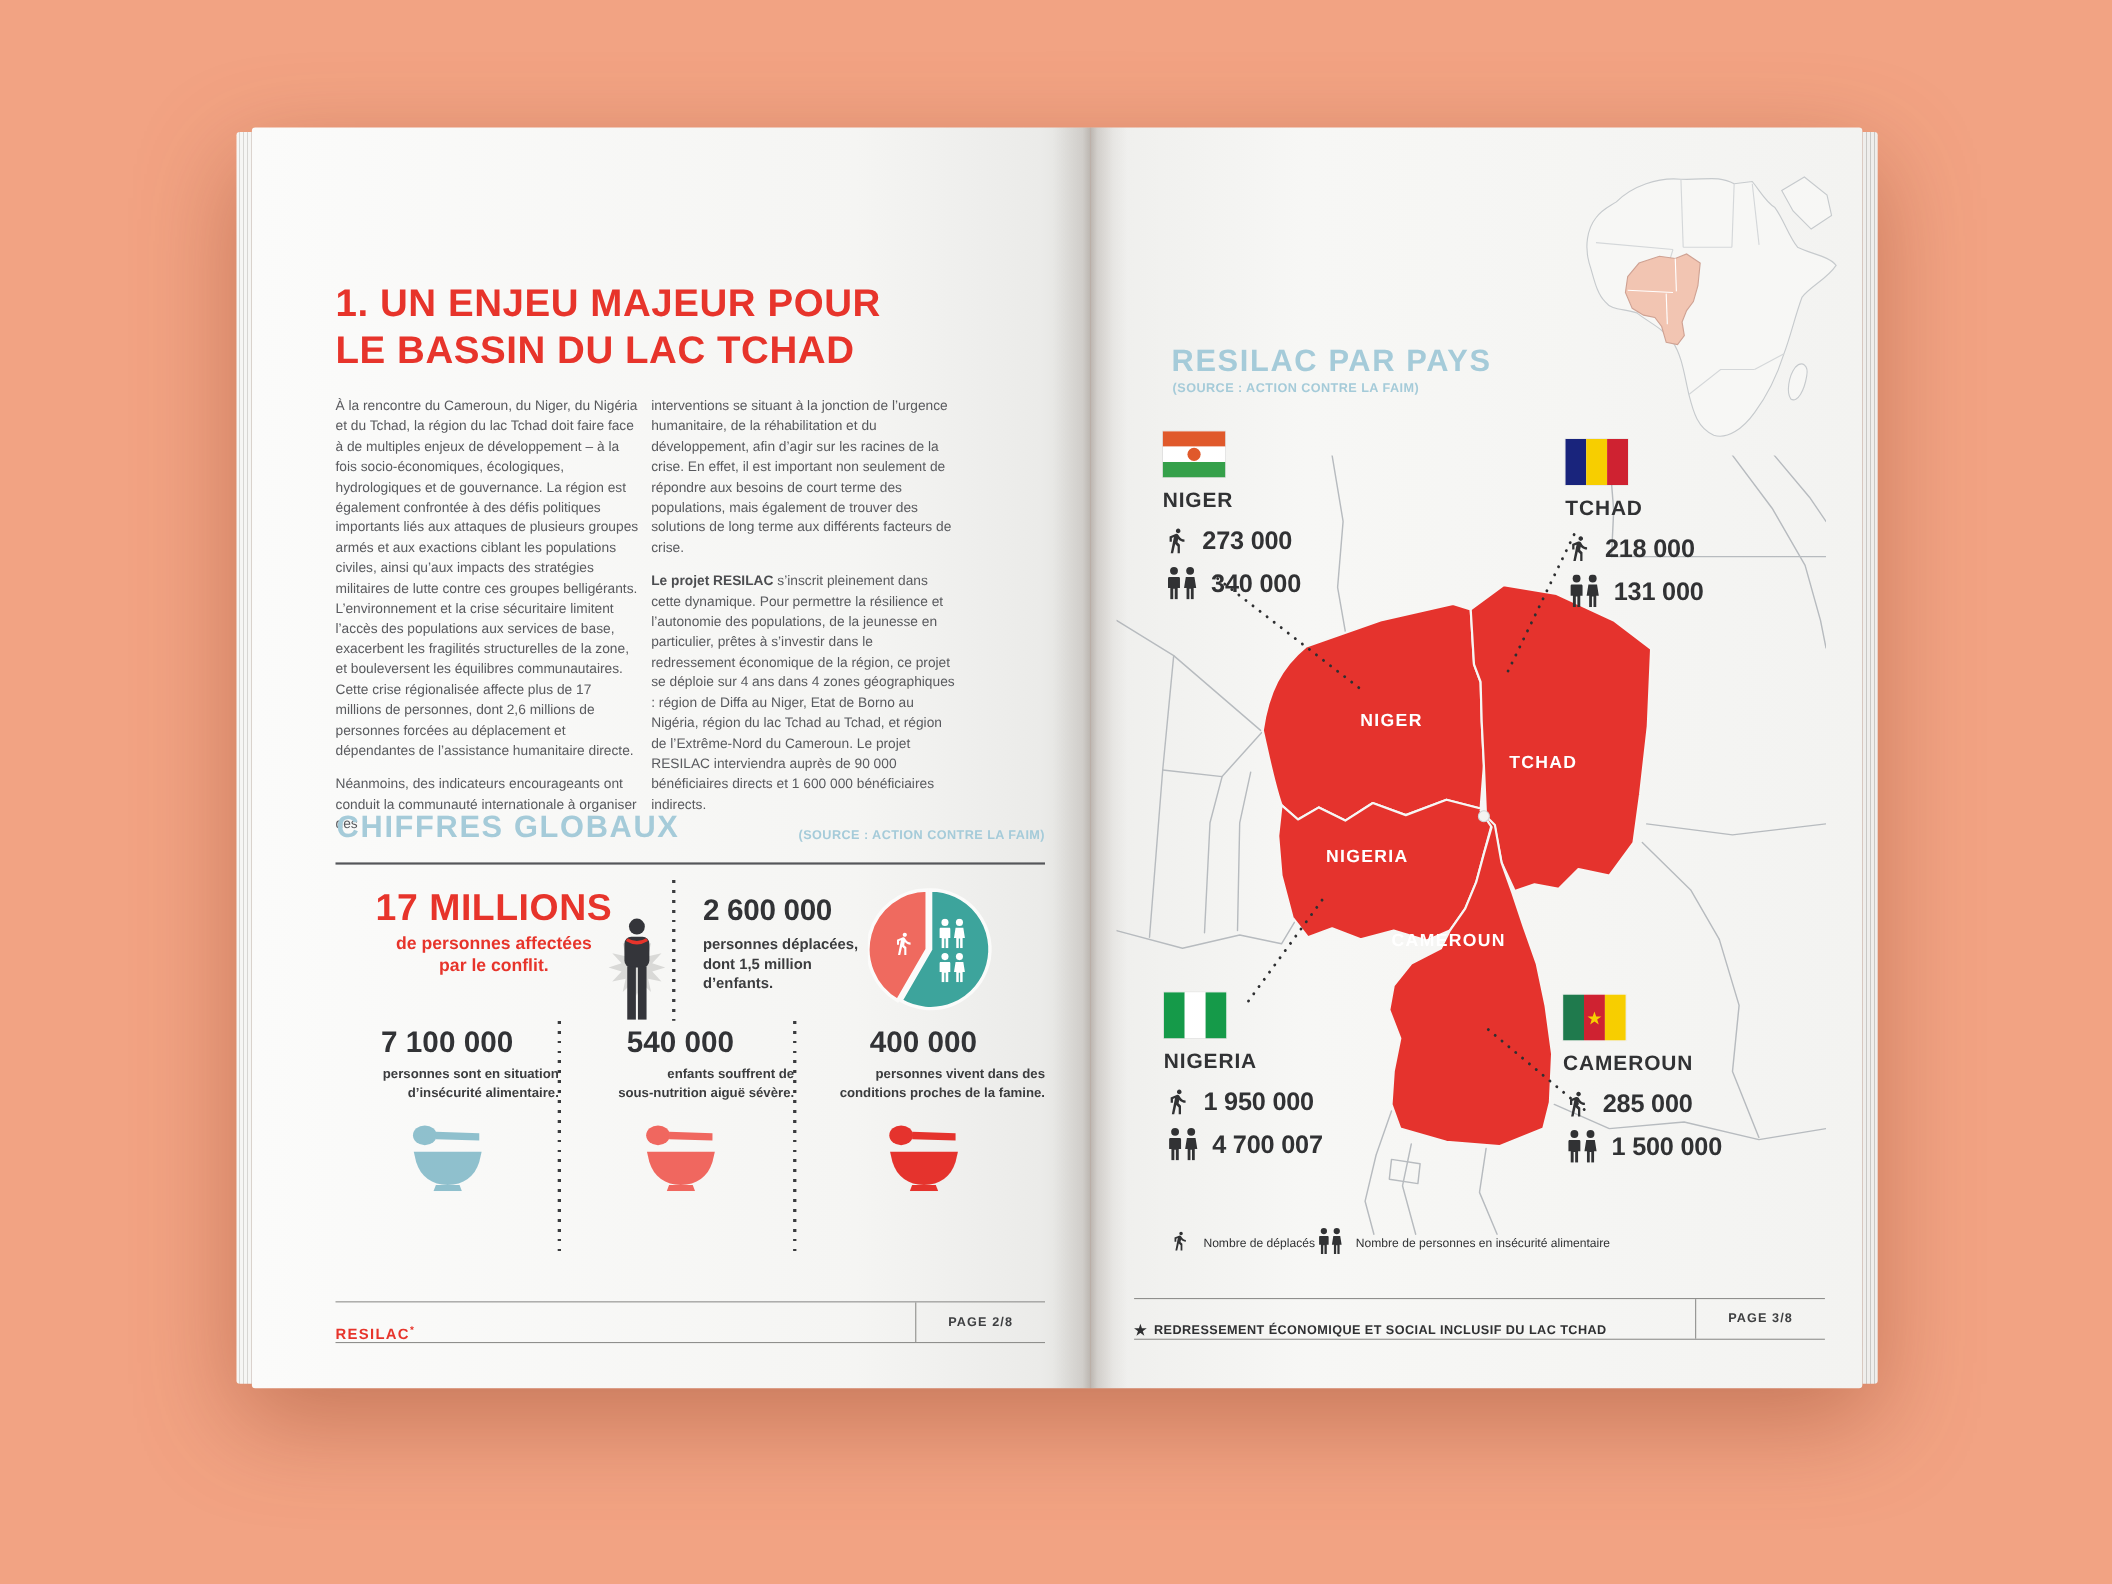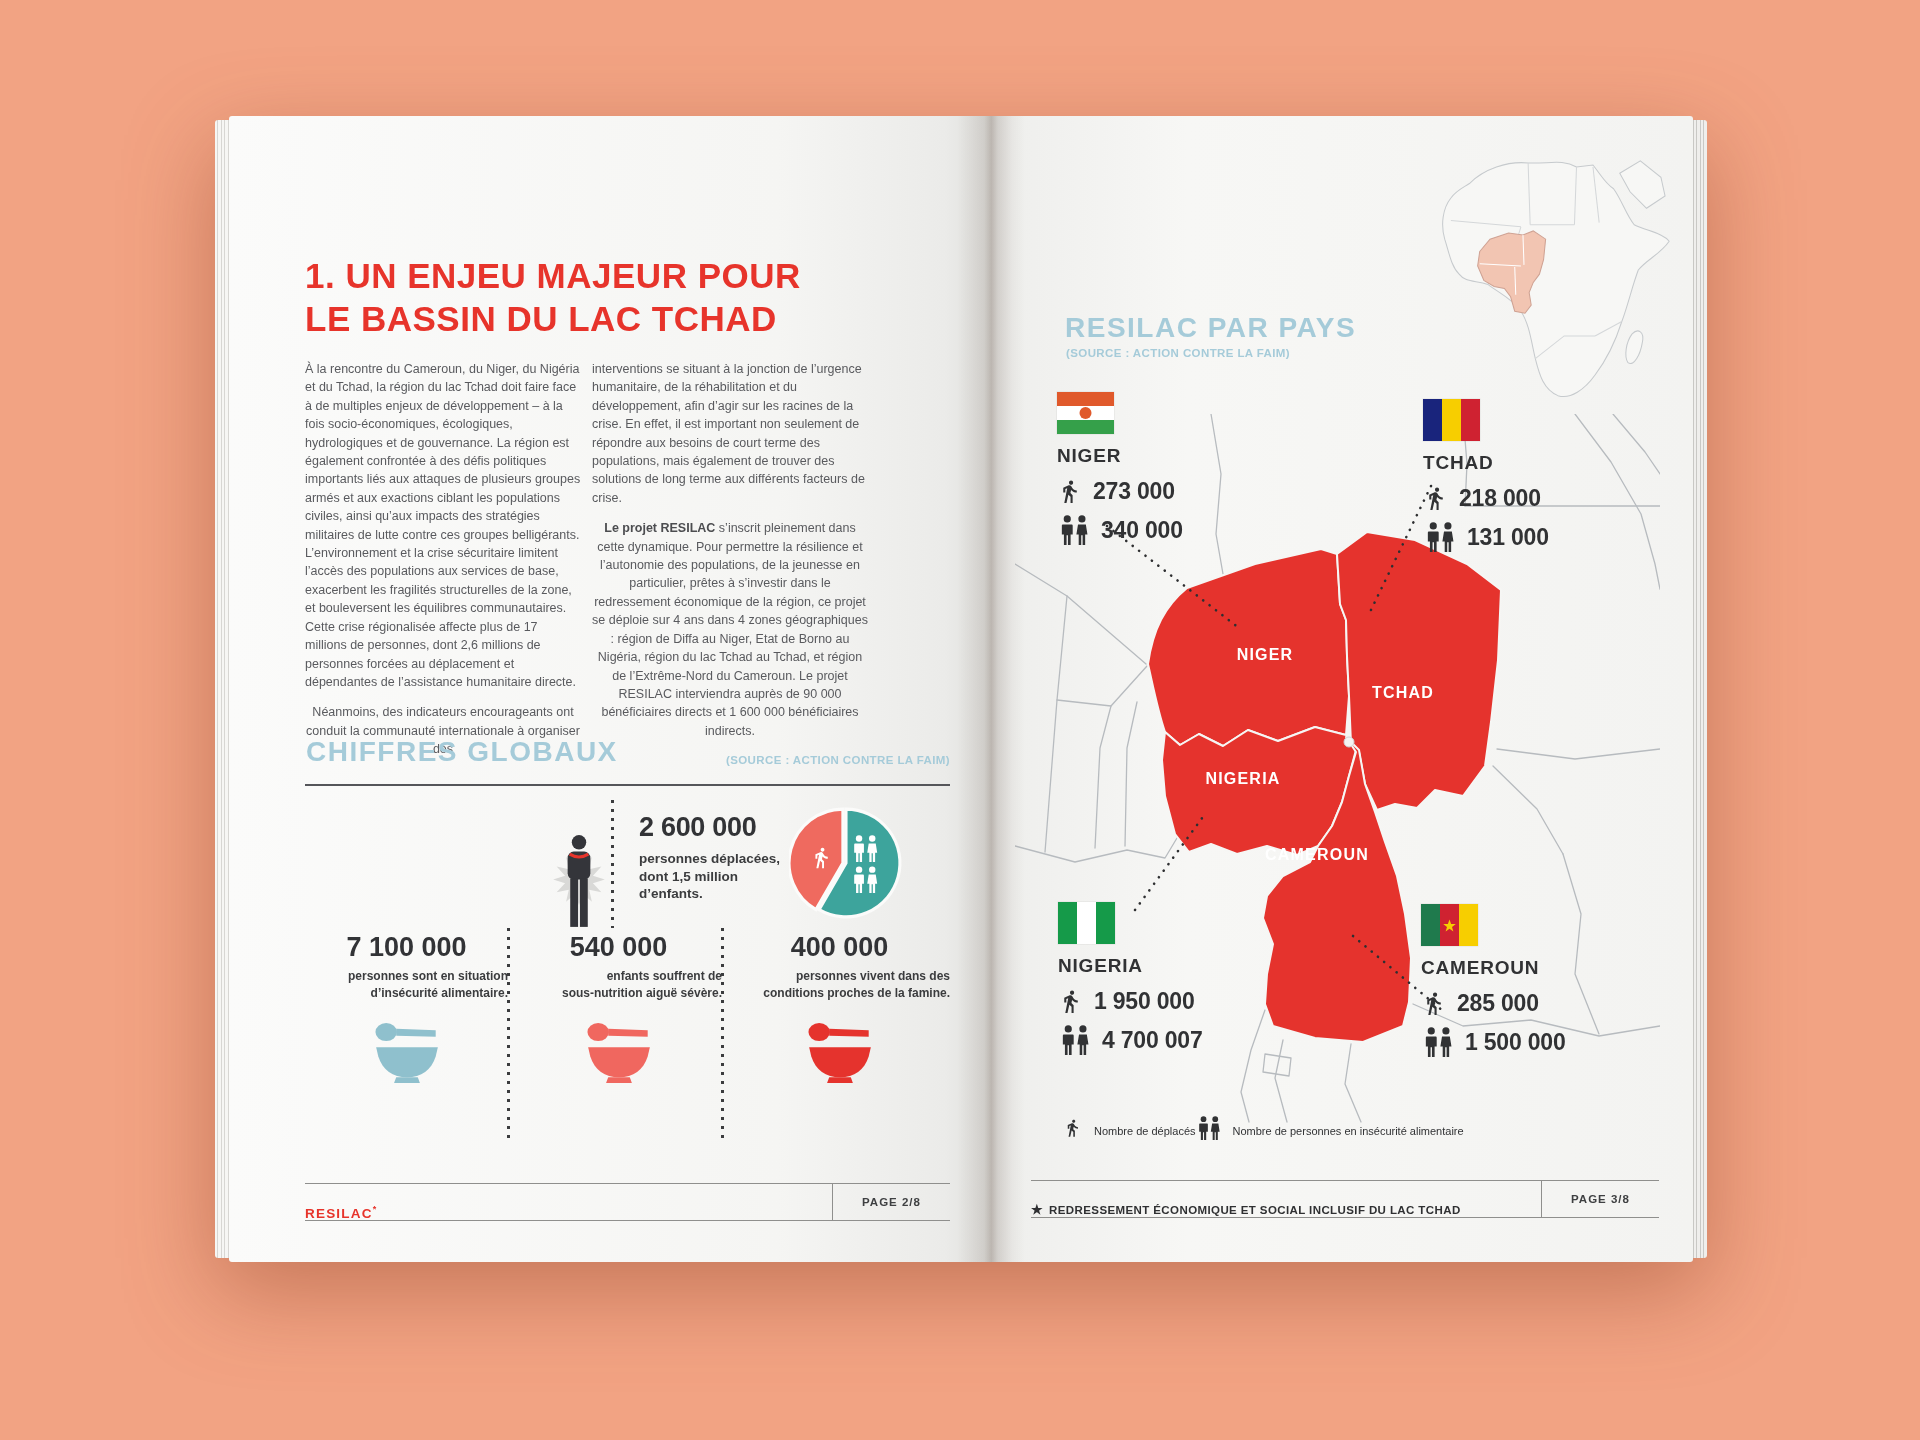--- a/index.html
+++ b/index.html
@@ -45,21 +45,21 @@
 
   
   .lp-title {
     left:76px; top:138px; width:560px;
     font-size:35px; font-weight:bold; line-height:43px; letter-spacing:.5px;
     color:#e7342b;
   }
   .body-col { font-size:12.5px; line-height:18.4px; color:#595a5e; }
   .lp-col1 { left:76px; top:244px; width:276px; }
   .lp-col2 { left:363px; top:244px; width:276px; }
-  .body-col .para + .para { margin-top:12px;text-align:center; }
+  .body-col .para + .para { margin-top:12px; }
   .body-col .b { font-weight:bold; color:#4c4d50; }
 
   .lp-gx-head { left:77px; top:620px; font-size:28px; font-weight:bold; letter-spacing:1.5px; color:#a5cbd9; }
   .lp-gx-src  { left:430px; top:638px; width:291px; text-align:right; font-size:11.5px; font-weight:bold; letter-spacing:.4px; color:#a5cbd9; }
   .lp-rule { left:76px; top:668px; width:645px; height:2px; background:#55565a; }
 
   .lp-main-stat { left:86px; top:690px; width:268px; text-align:center; color:#e7342b; }
   .lp-main-stat .n { font-size:34px; font-weight:bold; letter-spacing:.5px; }
   .lp-main-stat .c { font-size:16px; font-weight:bold; line-height:20px; margin-top:4px; }
   .lp-burst { left:324px; top:716px; }
@@ -162,20 +162,27 @@
     </div>
     <div class="abs body-col lp-col2">
       <div class="para">interventions se situant à la jonction de l’urgence humanitaire, de la réhabilitation et du développement, afin d’agir sur les racines de la crise. En effet, il est important non seulement de répondre aux besoins de court terme des populations, mais également de trouver des solutions de long terme aux différents facteurs de crise.</div>
       <div class="para"><span class="b">Le projet RESILAC</span><span> s’inscrit pleinement dans cette dynamique. Pour permettre la résilience et l’autonomie des populations, de la jeunesse en particulier, prêtes à s’investir dans le redressement économique de la région, ce projet se déploie sur 4 ans dans 4 zones géographiques : région de Diffa au Niger, Etat de Borno au Nigéria, région du lac Tchad au Tchad, et région de l’Extrême-Nord du Cameroun. Le projet RESILAC interviendra auprès de 90 000 bénéficiaires directs et 1 600 000 bénéficiaires indirects.</span></div>
     </div>
 
     <div class="abs lp-gx-head">CHIFFRES GLOBAUX</div>
     <div class="abs lp-gx-src">(SOURCE : ACTION CONTRE LA FAIM)</div>
     <div class="abs lp-rule"></div>
 
+    <div class="abs lp-main-stat">
+      <div class="n">17 MILLIONS</div>
+      <div class="c">
+        <div>de personnes affectées</div>
+        <div>par le conflit.</div>
+      </div>
+    </div>
 
     <svg class="abs lp-burst" width="52" height="98" viewBox="0 0 50 95">
       <polygon fill="#d9d9d7" points="25,21 28.6,32.5 37.5,24.3 34.9,36.1 46.7,33.5 38.5,42.4 50,46 38.5,49.6 46.7,58.5 34.9,55.9 37.5,67.7 28.6,59.5 25,71 21.4,59.5 12.5,67.7 15.1,55.9 3.3,58.5 11.5,49.6 0,46 11.5,42.4 3.3,33.5 15.1,36.1 12.5,24.3 21.4,32.5"></polygon>
       <g fill="#34353a">
         <circle cx="25" cy="10" r="7"></circle>
         <rect x="14" y="19" width="22" height="27" rx="6"></rect>
         <rect x="16.5" y="45" width="7.6" height="47"></rect>
         <rect x="25.9" y="45" width="7.6" height="47"></rect>
       </g>
       <path d="M16,21.5 Q25,27 34,21.5" stroke="#e7342b" stroke-width="3" fill="none"></path>

